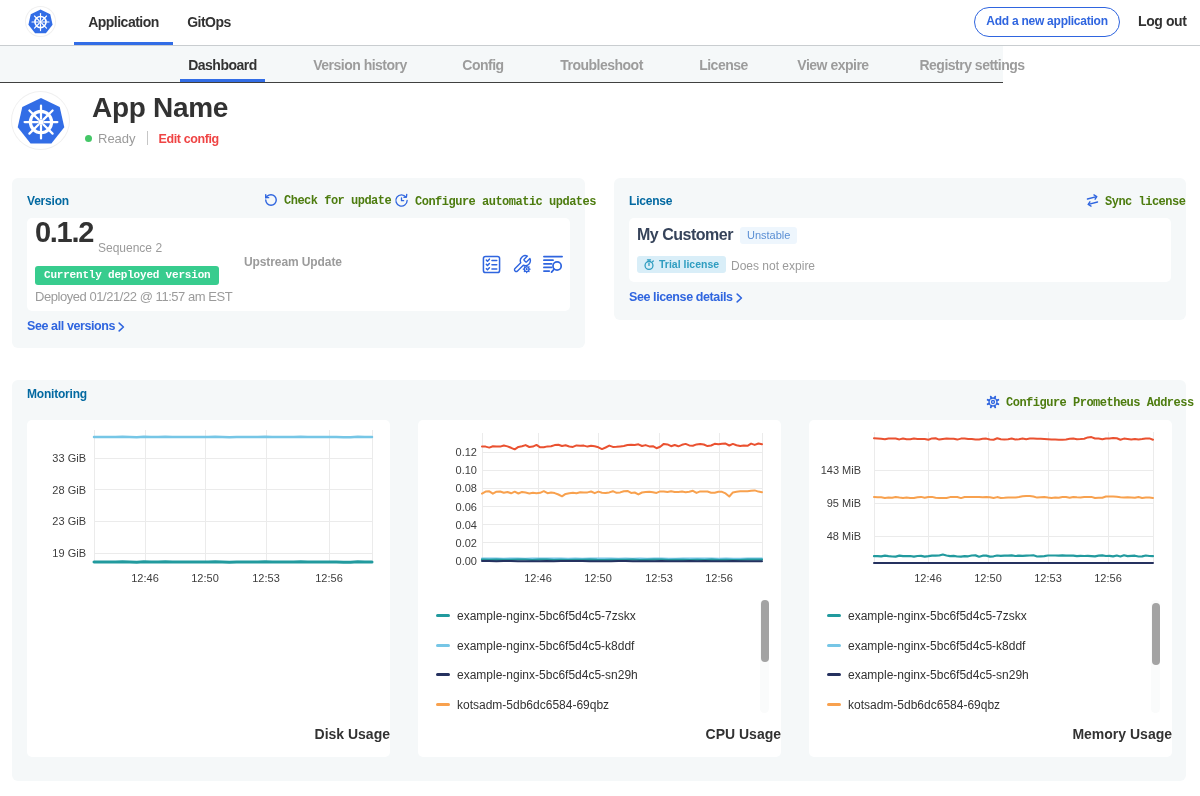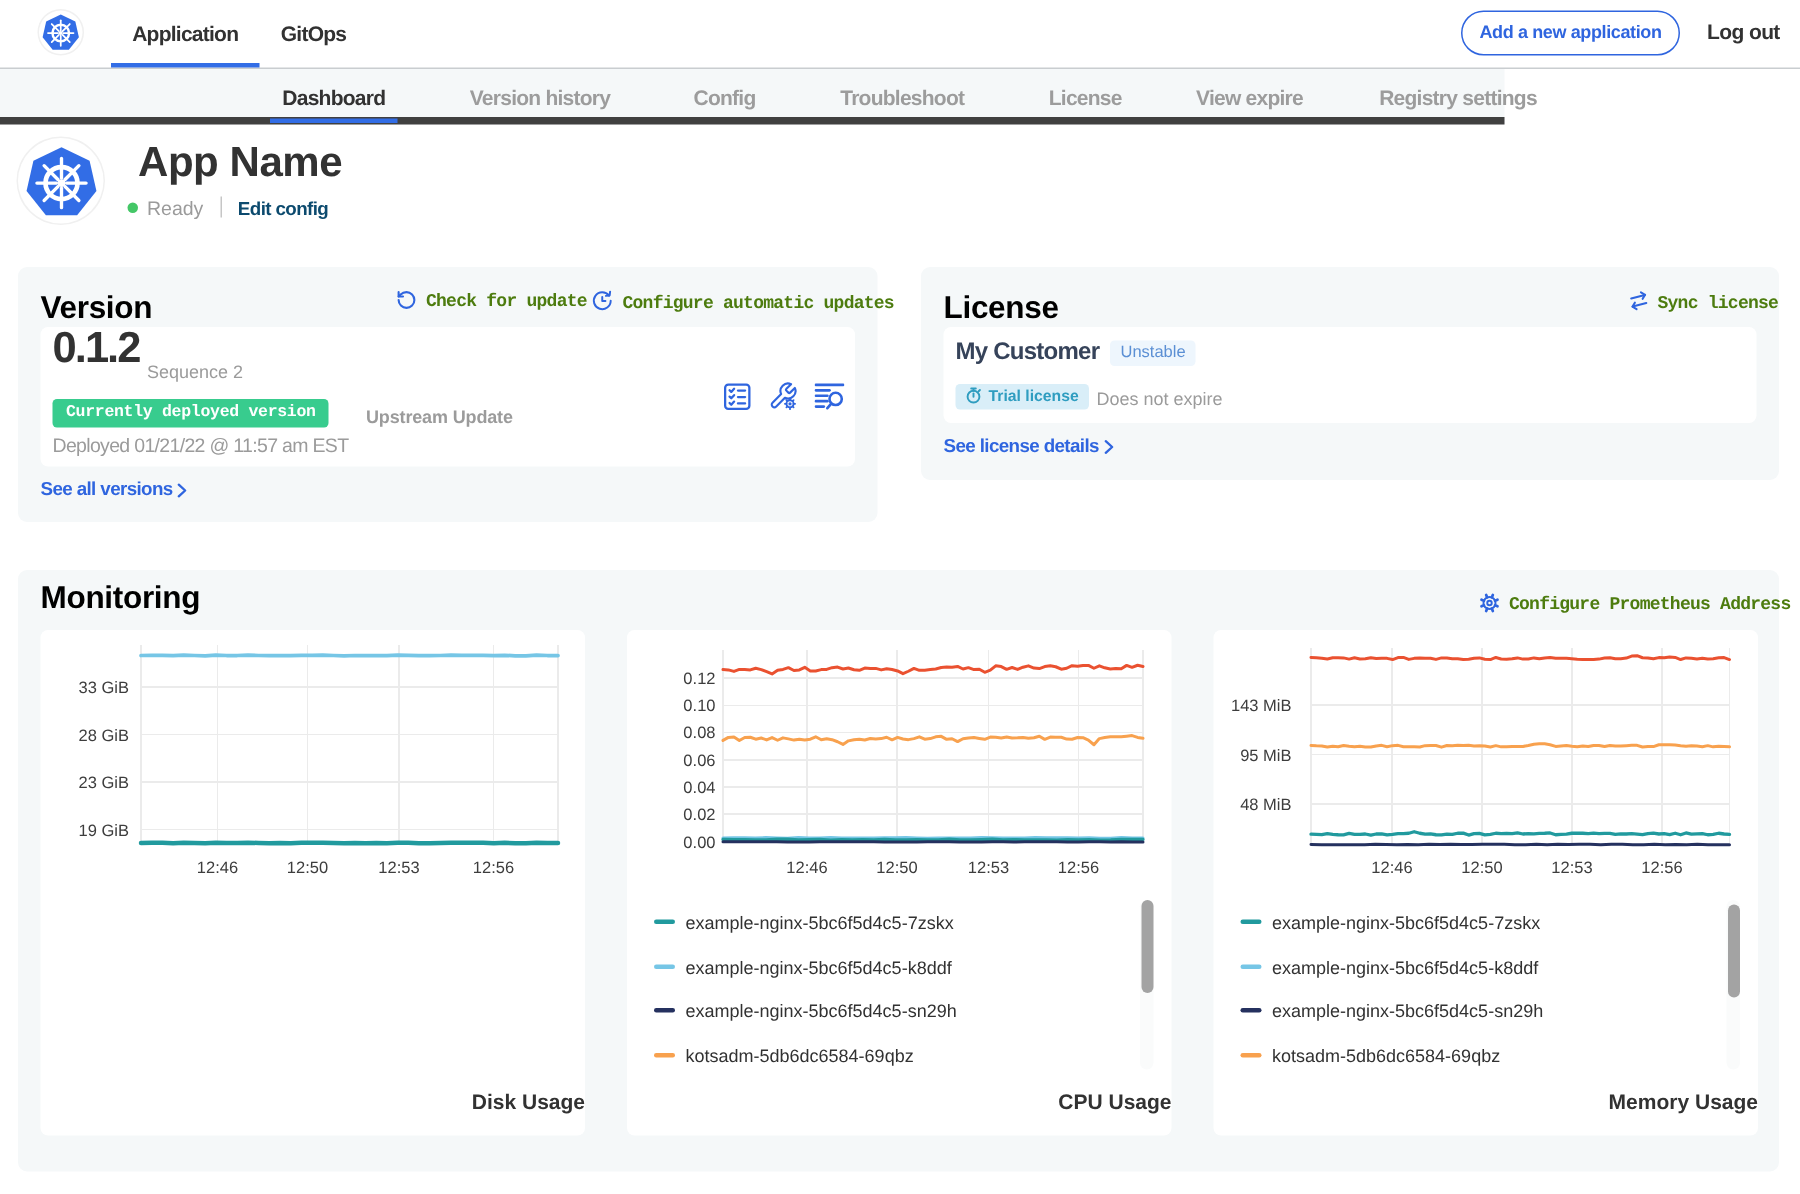--- a/index.html
+++ b/index.html
@@ -7,47 +7,47 @@
   border-bottom:1px solid #c9cdd0; z-index:3; }
 .ntab { position:absolute; top:0; height:45px; line-height:45px; text-align:center;
   font-size:14px; font-weight:700; letter-spacing:-0.5px; color:#323232; }
 .ntab.active:after { content:""; position:absolute; left:0; bottom:0; width:100%; height:3px; background:#326de6; }
 .addbtn { position:absolute; left:974px; top:7px; width:146px; height:30px; border:1.5px solid #2f65df;
   border-radius:16px; background:#fff; color:#2f65df; font-size:12px; font-weight:700; letter-spacing:-0.25px;
   text-align:center; line-height:27px; }
 .logout { position:absolute; left:1138px; top:0; height:45px; line-height:43px; font-size:14px;
   font-weight:700; letter-spacing:-0.4px; }
 .subnav { position:absolute; left:0; top:46px; width:1003px; height:37px; background:#f5f8f9;
-  border-bottom:5px solid #404040; z-index:2; }
+  border-bottom:1px solid #404040; z-index:2; }
 .stab { position:absolute; top:0; height:36px; line-height:39px; font-size:14px; font-weight:700; letter-spacing:-0.5px;
   color:#9c9c9c; text-align:center; }
 .stab.active { color:#323232; }
 .stab.active:after { content:""; position:absolute; left:0; bottom:0; width:100%; height:3px; background:#326de6; }
 .appcirc { position:absolute; border-radius:50%; background:#fff; box-shadow:0 0 0 1px #f0f0f0;
   display:flex; align-items:center; justify-content:center; }
 h1.appname { position:absolute; left:92px; top:92px; font-size:28px; font-weight:700; letter-spacing:-0.3px; }
 .statusrow { position:absolute; left:85px; top:131px; height:16px; line-height:16px; font-size:13px; }
 .gdot { display:inline-block; width:7px; height:7px; border-radius:50%; background:#44c767; margin-right:6px; vertical-align:1px; }
 .ready { color:#9b9b9b; }
 .vbar { display:inline-block; width:1px; height:14px; background:#c6c6c6; margin:0 11px; vertical-align:-2px; }
-.bluelink { color:#0c4a6e; font-weight:700; text-decoration:none; }
+.bluelink { color:#ef4444; font-weight:700; text-decoration:none; }
 .panel { position:absolute; background:#f5f8f9; border-radius:6px; }
-.ptitle { position:absolute; font-size:21px; font-weight:700; color:#000000; letter-spacing:-0.2px; }
+.ptitle { position:absolute; font-size:12px; font-weight:700; color:#0369a1; letter-spacing:-0.2px; }
 .wcard { position:absolute; background:#fff; border-radius:5px; }
 .hlink { position:absolute; font-size:12px; font-weight:700; color:#4d7c0f; letter-spacing:-0.5px;
   white-space:nowrap; line-height:15px;font-family:Liberation Mono, monospace; }
 .hlink .ic { vertical-align:-3px; margin-right:6px; }
 .seelink { position:absolute; font-size:12.5px; font-weight:700; color:#2f65df; letter-spacing:-0.4px; white-space:nowrap; }
 .seelink svg { margin-left:3px; vertical-align:-2px; }
 .bignum { position:absolute; font-size:29px; font-weight:700; letter-spacing:-1.3px; line-height:29px; }
 .seq { position:absolute; font-size:12px; color:#9b9b9b; }
 .gpill { position:absolute; background:#38cc8e; color:#fff; font-size:11px; font-weight:700; letter-spacing:-0.2px;
   height:19px; line-height:19px; border-radius:3px; padding:0 9px; white-space:nowrap;font-family:Liberation Mono, monospace; }
 .deployed { position:absolute; font-size:13px; color:#9b9b9b; letter-spacing:-0.45px; white-space:nowrap; }
-.upstream { position:absolute; font-size:12px; font-weight:700; color:#9b9b9b; letter-spacing:-0.1px; white-space:nowrap;margin-top:16px; }
+.upstream { position:absolute; font-size:12px; font-weight:700; color:#9b9b9b; letter-spacing:-0.1px; white-space:nowrap; }
 .vicons { position:absolute; display:flex; gap:11px; align-items:center; }
 .custname { position:absolute; font-size:16px; font-weight:700; color:#36435a; letter-spacing:-0.5px; white-space:nowrap; }
 .badge-unstable { position:absolute; background:#eef6fd; color:#5b8fd4; font-size:11px;
   height:17px; line-height:17px; border-radius:3px; padding:0 7px; }
 .badge-trial { position:absolute; background:#d9eef8; color:#2f9dc0; font-size:10.5px; font-weight:700;
   height:17px; line-height:17px; border-radius:3px; padding:0 7px 0 6px; white-space:nowrap; }
 .badge-trial svg { vertical-align:-3px; margin-right:4px; }
 .noexpire { position:absolute; font-size:12px; color:#9b9b9b; white-space:nowrap; }
 .chartcard { position:absolute; top:40px; width:363px; height:337px; background:#fff; border-radius:5px; }
 .chart { position:absolute; left:0; top:0; }

